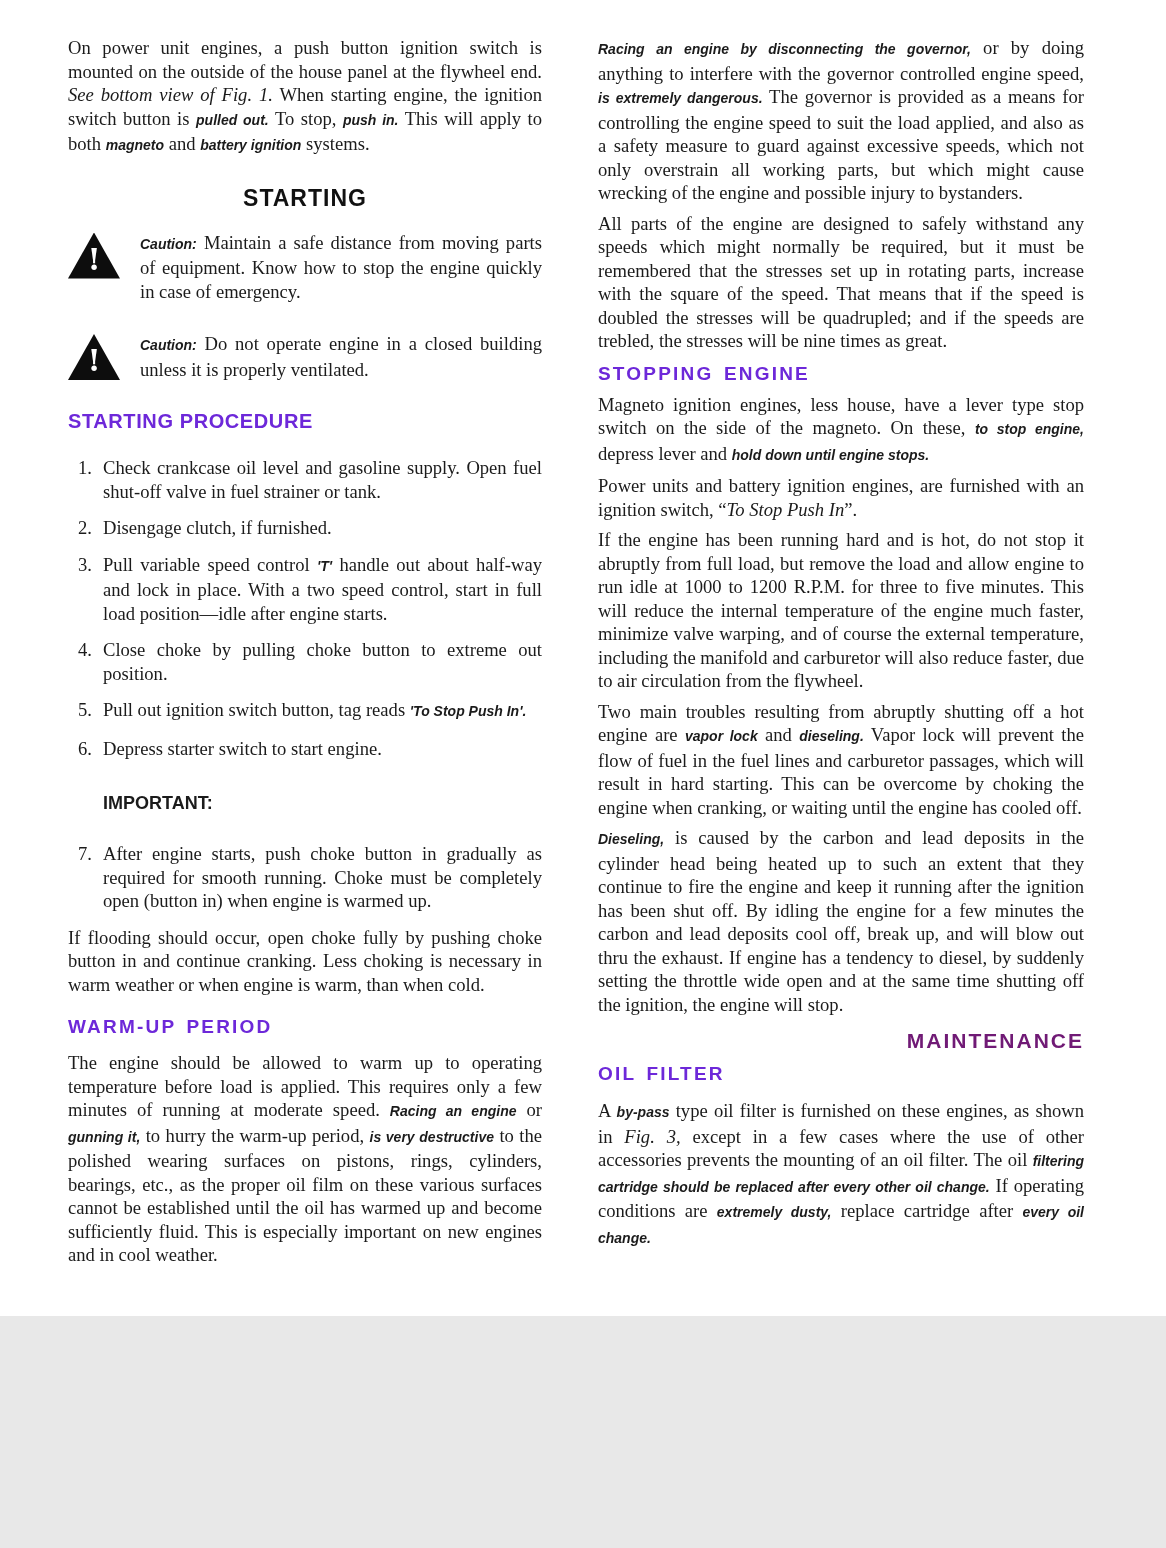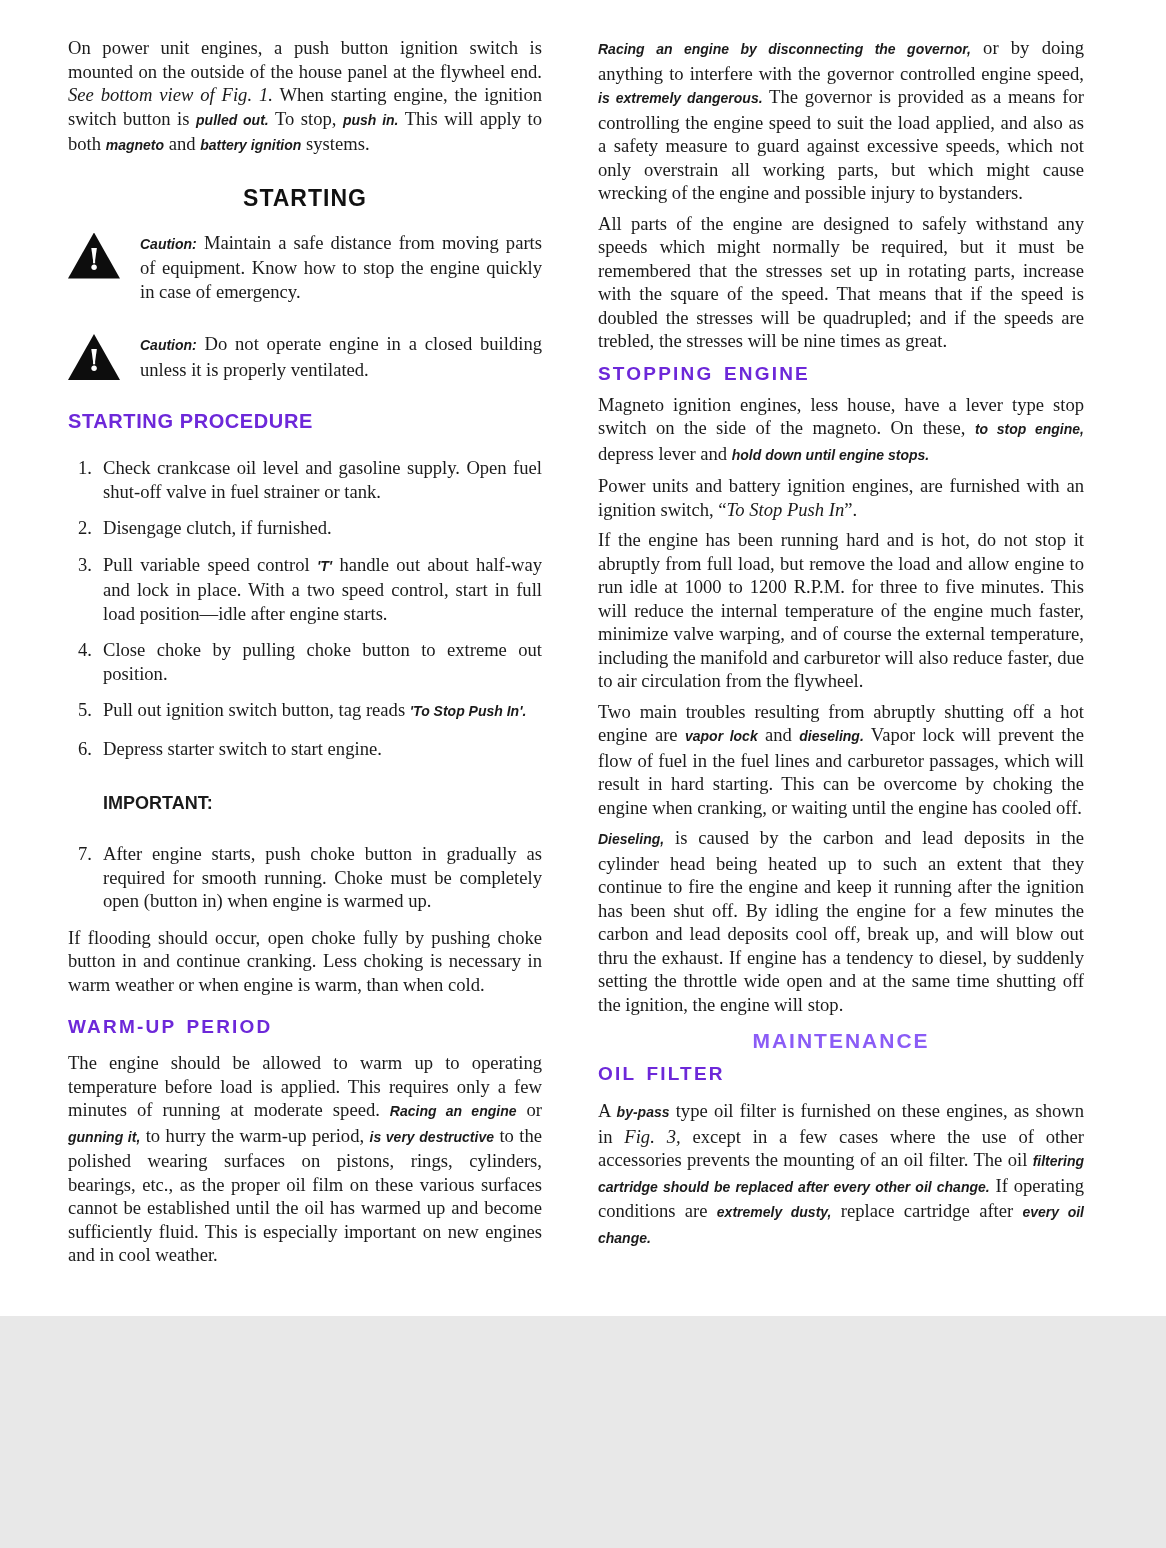--- a/index.html
+++ b/index.html
@@ -51,21 +51,21 @@
   }
   .imp-title{margin-bottom:2px;}
   .strict{
     font-family:"Liberation Sans",sans-serif;font-weight:bold;font-style:italic;
     font-size:17.3px;line-height:25.5px;text-align:justify;margin:0 0 11px 0;
   }
   .col-right .body{margin-bottom:7px;}
   .col-right h2.h-sub{margin:10px 0 8px 0;}
   h2.h-maint{
     font-family:"Liberation Sans",sans-serif;font-weight:bold;font-size:21px;
-    letter-spacing:2px;color:#8b5cf6;text-align:center;margin:13px 0 10px 0;
+    letter-spacing:2px;color:#701a75;text-align:right;margin:13px 0 10px 0;
   }
   .tight{margin-bottom:2px;}
   .gap-after{margin-bottom:11px;}
   .page-number{
     position:absolute;top:1493px;left:0;right:0;text-align:center;
     font-size:19px;font-family:"Liberation Serif",serif;color:#1b1b1b;
   }
   .warmup-body{margin-bottom:0;}
 </style>
 </head>

